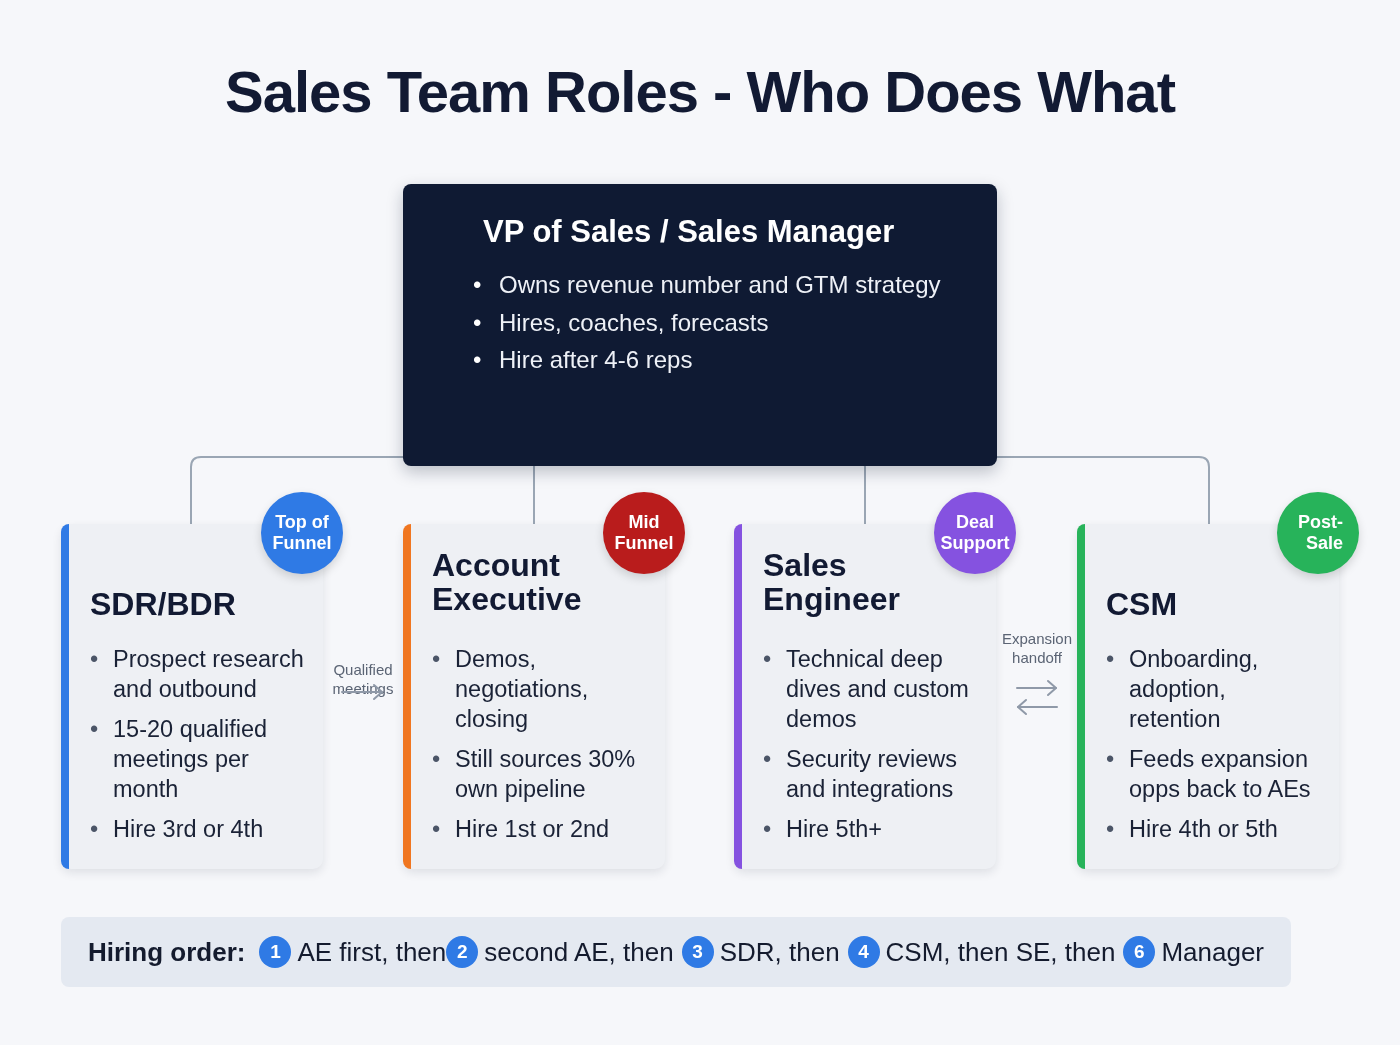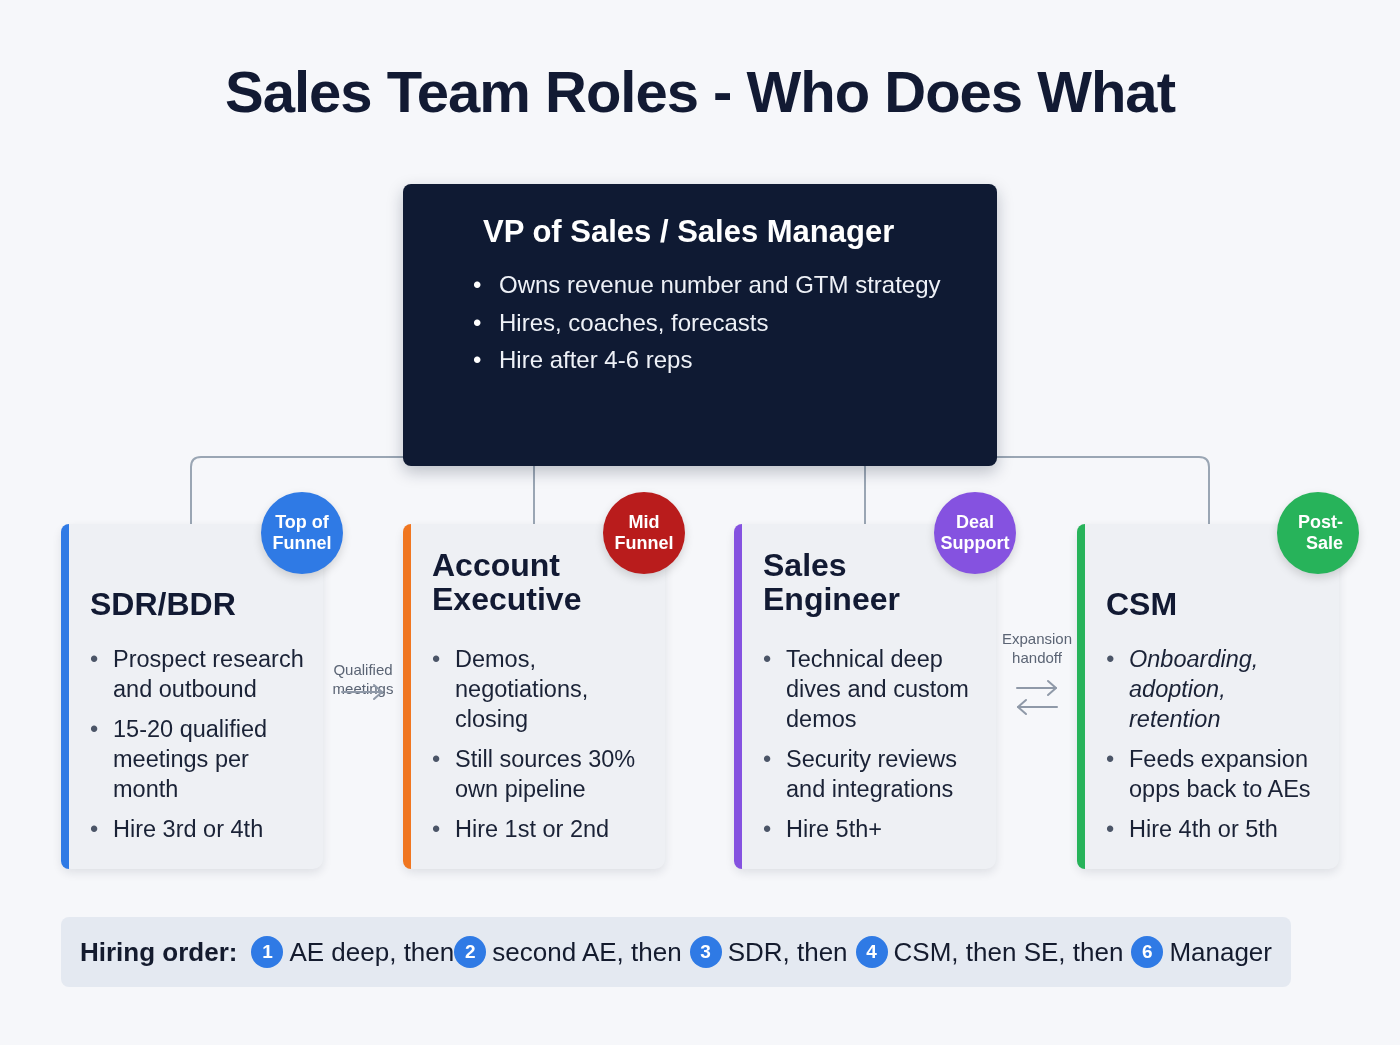--- a/index.html
+++ b/index.html
@@ -135,21 +135,21 @@
   </ul>
 </div>
 
 <div class="card" style="left:1077px;">
   <div class="accent" style="background:#27b35a;"></div>
   <div class="badge" style="background:#27b35a;">
       <span style="width:50px;text-align:right;">Post-Sale</span>
     </div>
   <div class="card-title" style="top:63px;">CSM</div>
   <ul class="card-list">
-    <li style="width:160px;font-style:italic;">Onboarding, adoption, retention</li>
+    <li style="width:160px;">Onboarding, adoption, retention</li>
     <li>Feeds expansion opps back to AEs</li>
     <li>Hire 4th or 5th</li>
   </ul>
 </div>
 
 <div class="flow-label" style="left:318px; top:660px;">Qualified meetings</div>
 <svg class="flow-arrow" style="left:340px; top:682px;" width="46" height="20">
   <g fill="none" stroke="#8f99a8" stroke-width="2" stroke-linecap="round" stroke-linejoin="round">
     <path d="M2 10 H42"></path>
       <path d="M34 3 L42 10 L34 17"></path>
@@ -162,21 +162,21 @@
     <path d="M3 10 H42"></path>
       <path d="M34 3 L42 10 L34 17"></path>
     <path d="M43 29 H4"></path>
       <path d="M12 22 L4 29 L12 36"></path>
   </g>
 </svg>
 
 <div class="hiring-bar">
   <span class="lbl">Hiring order:</span>
   <span class="step-num">1</span>
-  <span>AE deep, then</span>
+  <span>AE first, then</span>
   <span class="step-num" style="margin-left:0;">2</span>
   <span>second AE, then</span>
   <span class="step-num" style="margin-left:8px;">3</span>
   <span>SDR, then</span>
   <span class="step-num" style="margin-left:8px;">4</span>
   <span>CSM, then SE, then</span>
   <span class="step-num" style="margin-left:8px;">6</span>
   <span>Manager</span>
 </div>
 

